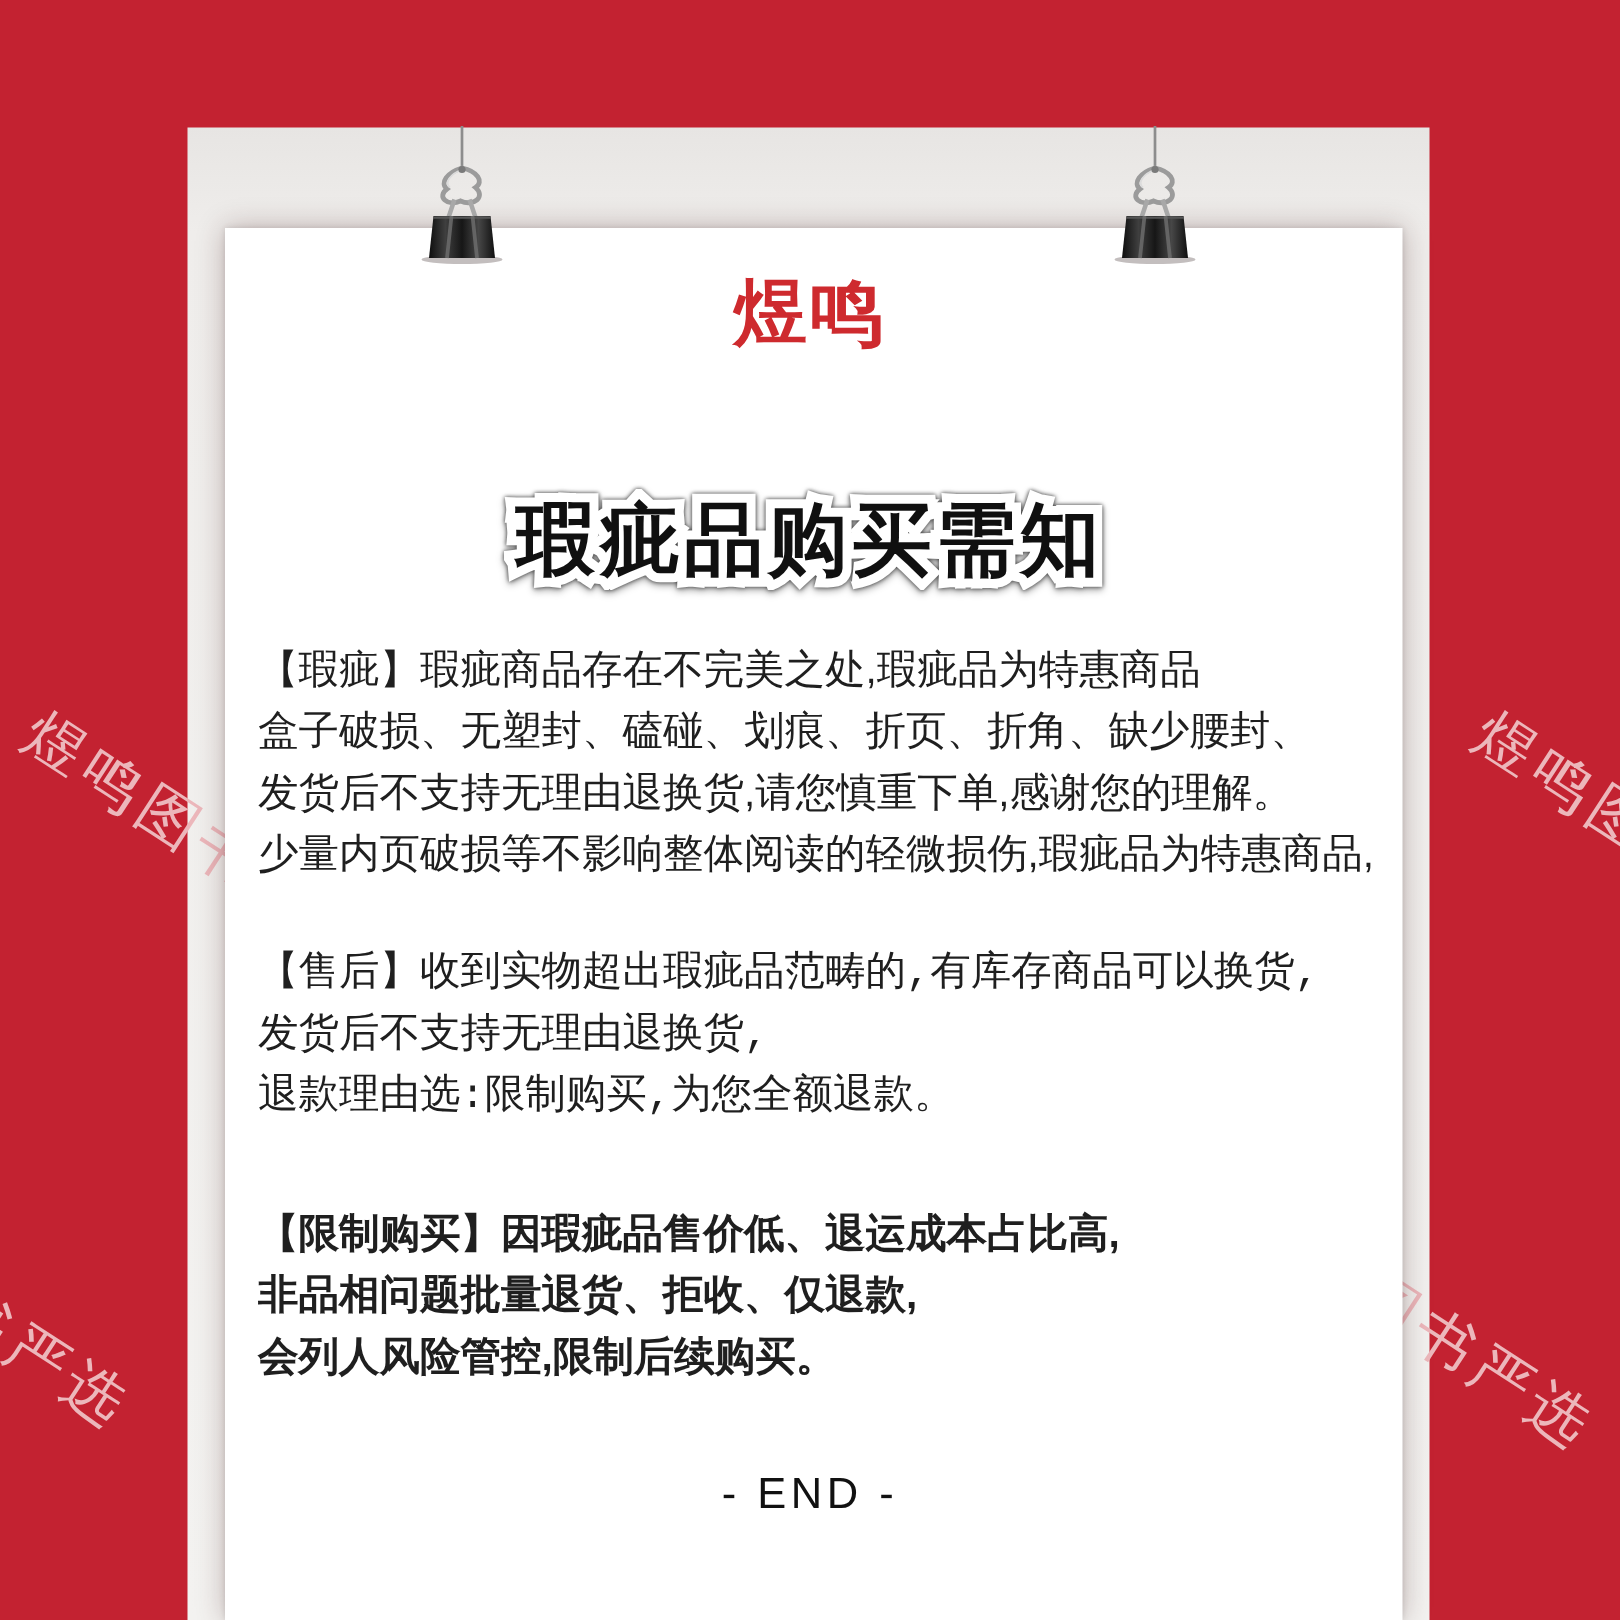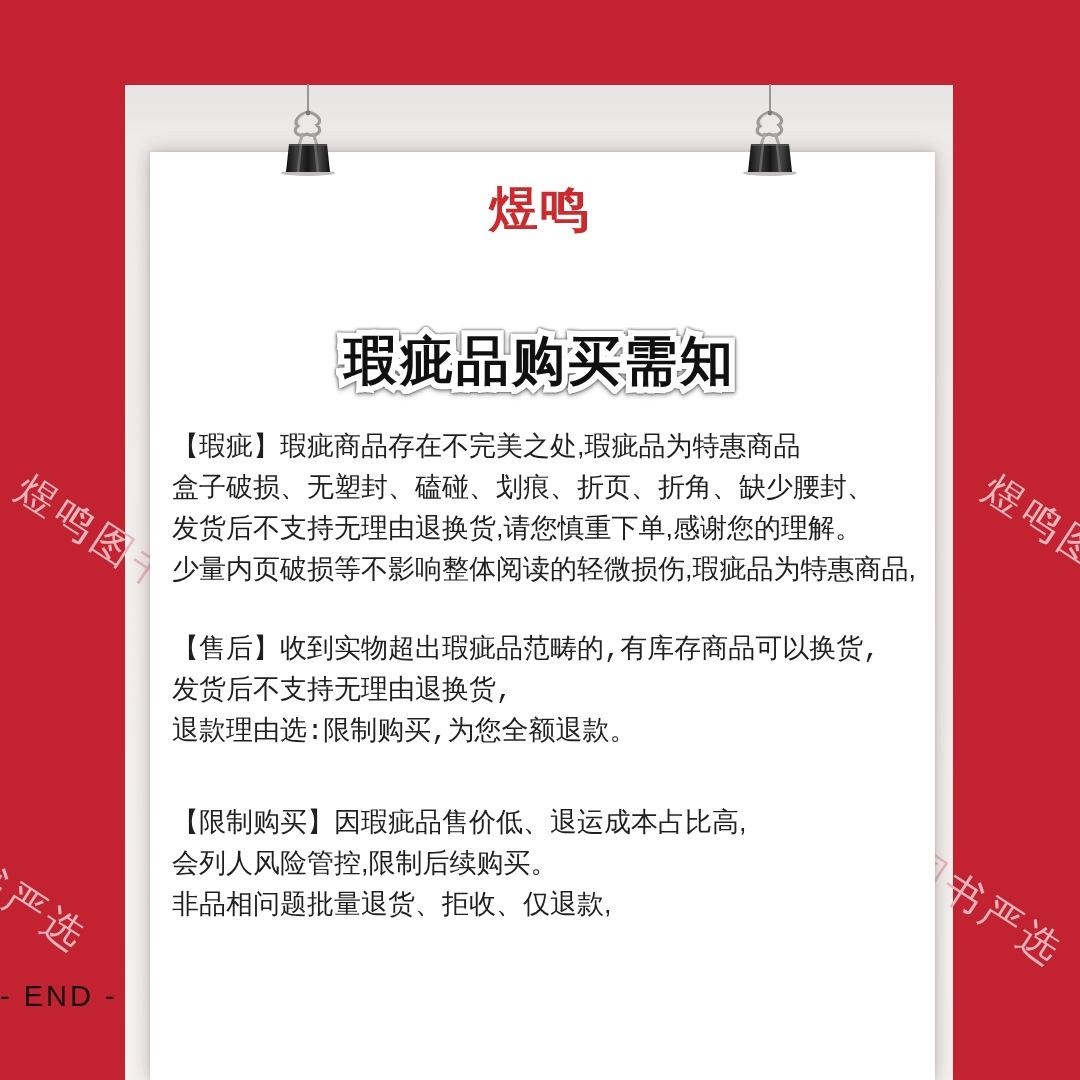--- a/index.html
+++ b/index.html
@@ -50,24 +50,24 @@
     filter:drop-shadow(0 0 1.5px rgba(45,45,45,0.95)) drop-shadow(0 2px 2px rgba(0,0,0,0.30));
   }
   .title-front{position:relative;color:#101010;}
   
   .notice{
     position:absolute;left:172px;top:426px;width:760px;
     color:var(--text_black,#1f1f1f);font-size:27px;line-height:41px;
   }
   .notice .sec1{margin:0 0 40px 0;}
   .notice .sec2{margin:0 0 49px 0;font-family:Liberation Mono, monospace;}
-  .notice .sec3{margin:0;}
+  .notice .sec3{margin:0;font-weight:bold;}
   .notice p{margin:0;padding:0;}
   .end-label{
-    position:absolute;left:0;top:980px;width:1080px;text-align:left;
+    position:absolute;left:0;top:980px;width:1080px;text-align:center;
     color:#111;font-size:29px;letter-spacing:3px;font-weight:500;
   }
   
   .clip{position:absolute;z-index:5;}
   .clip-left{left:276px;top:84px;}
   .clip-right{left:738px;top:84px;}
 </style>
 </head>
 <body>
 
@@ -141,22 +141,22 @@
         <p>发货后不支持无理由退换货,请您慎重下单,感谢您的理解。</p>
         <p>少量内页破损等不影响整体阅读的轻微损伤,瑕疵品为特惠商品,</p>
       </div>
       <div class="sec2">
         <p>【售后】收到实物超出瑕疵品范畴的,有库存商品可以换货,</p>
         <p>发货后不支持无理由退换货,</p>
         <p>退款理由选:限制购买,为您全额退款。</p>
       </div>
       <div class="sec3">
         <p>【限制购买】因瑕疵品售价低、退运成本占比高,</p>
+        <p>非品相问题批量退货、拒收、仅退款,</p>
         <p>会列人风险管控,限制后续购买。</p>
-        <p>非品相问题批量退货、拒收、仅退款,</p>
       </div>
     </div>
 
     <div class="end-label">- END -</div>
 
   </div>
 
 </div>
 
 </body></html>

